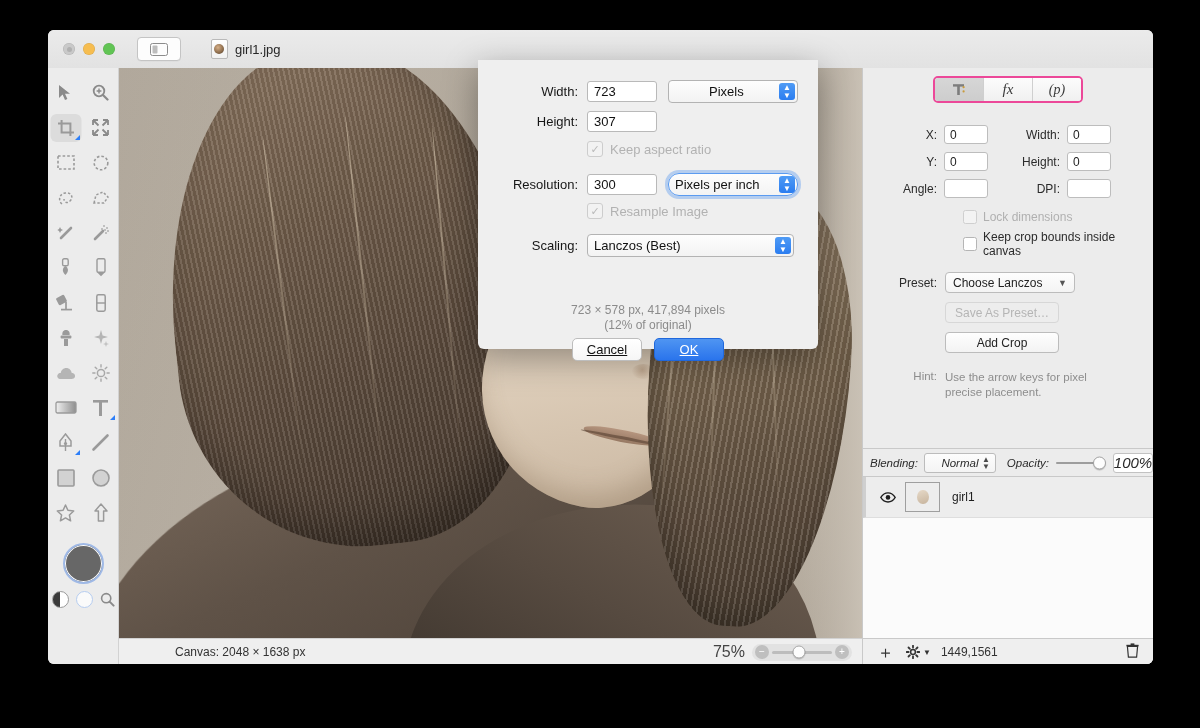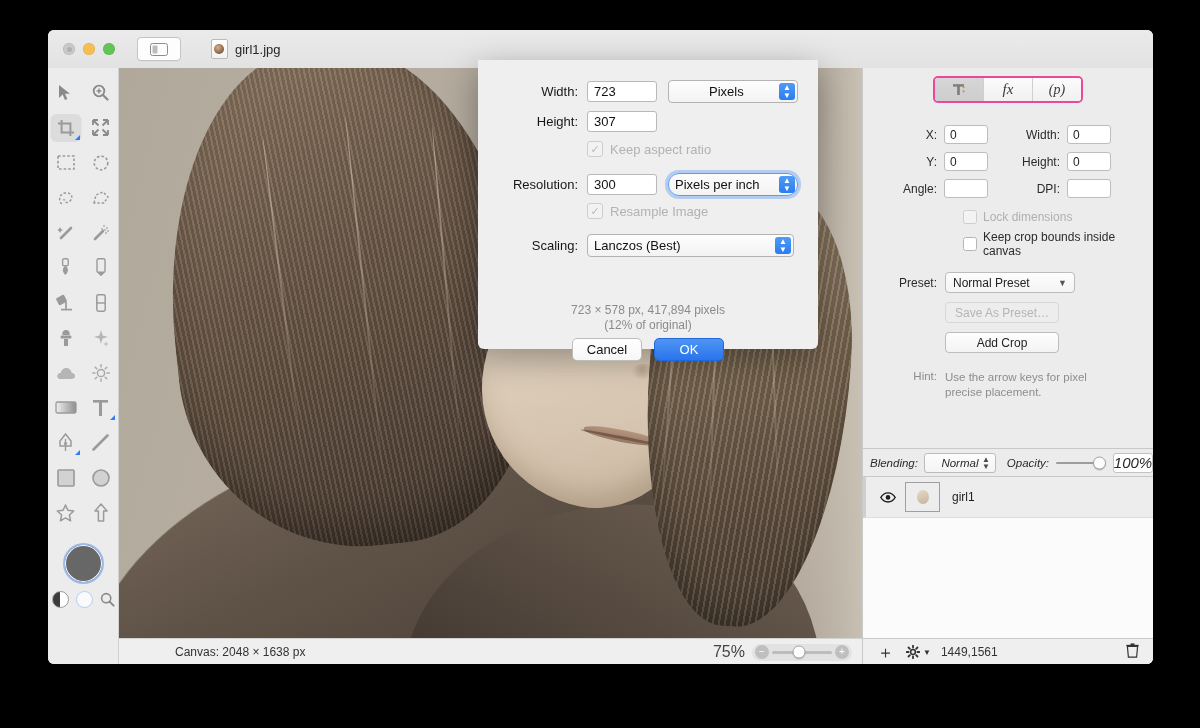--- a/index.html
+++ b/index.html
@@ -551,20 +551,21 @@
     position: absolute; left: 0; top: 278px;
     width: 100%;
     display: flex; justify-content: center; gap: 12px;
   }
   .d-btn {
     width: 70px; height: 23px;
     border-radius: 5px;
     display: flex; align-items: center; justify-content: center;
     font-size: 13px;
     box-sizing: border-box;
+    text-decoration: underline;
   }
   .d-btn.cancel { background: linear-gradient(#ffffff,#f6f6f6); border: 1px solid #bdbdbd; color: #111; }
   .d-btn.ok { background: linear-gradient(#4f95f2,#2a74ec); border: 1px solid #2068dc; color: #fff; }
 </style>
 </head>
 <body>
 
 <div id="root">
 
   <div class="app-window">
@@ -871,21 +872,21 @@
           <span>Lock dimensions</span>
         </div>
         <div class="checkrow" style="margin-left:86px;">
           <span class="cbox"></span>
           <span>Keep crop bounds inside canvas</span>
         </div>
 
         <div class="preset-row">
           <span class="preset-label">Preset:</span>
           <span class="popup">
-            <span>Normal Preset</span>
+            <span>Choose Lanczos</span>
             <span class="chev">▼</span>
           </span>
         </div>
 
         <div class="btn disabled">Save As Preset…</div>
         <div class="btn">Add Crop</div>
 
         <div class="hint-row">
           <span class="hint-label">Hint:</span>
           <span class="hint-text">Use the arrow keys for pixel precise placement.</span>

